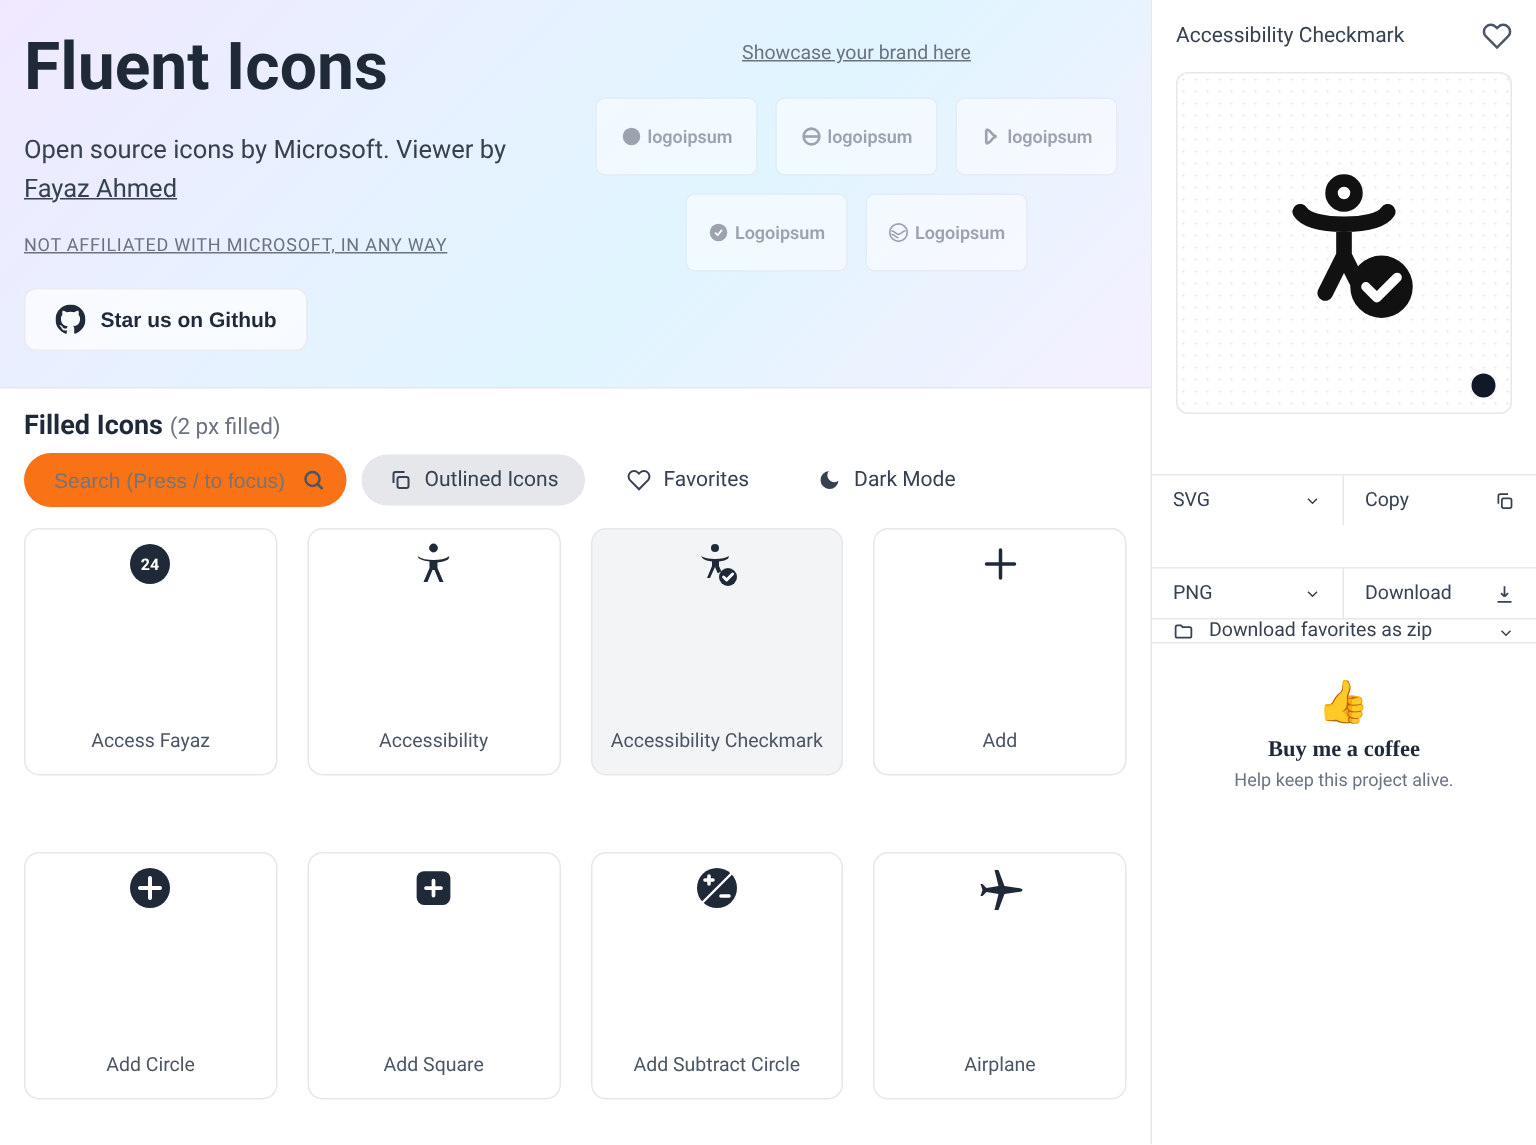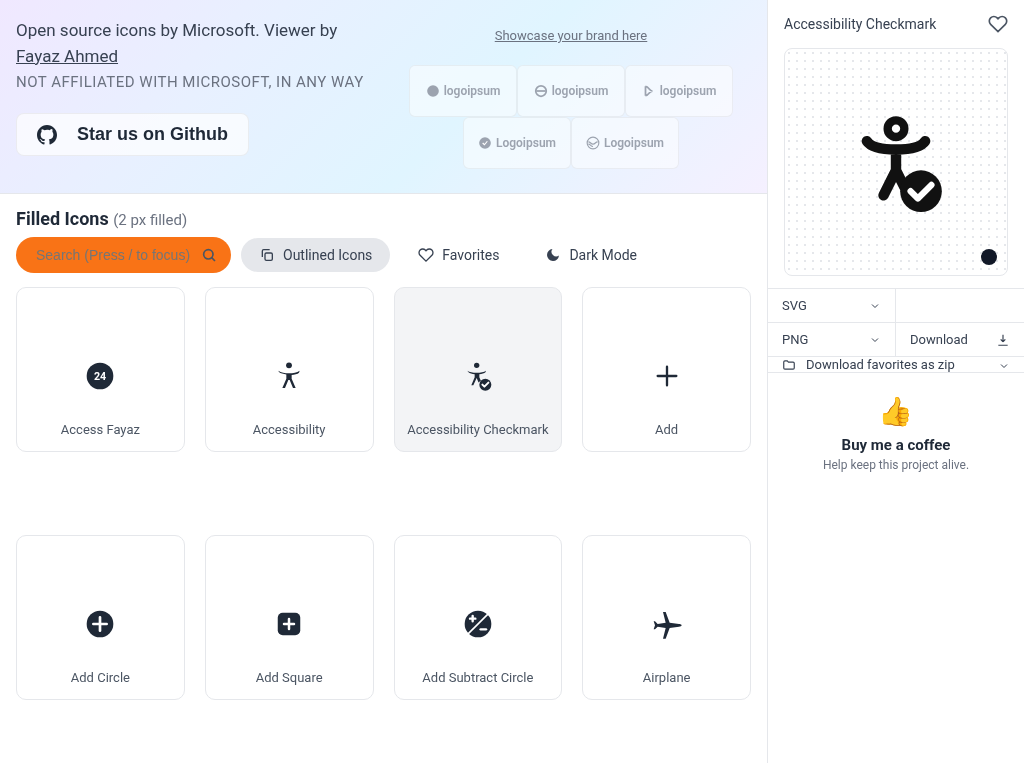--- a/index.html
+++ b/index.html
@@ -3,63 +3,64 @@
 <meta charset="utf-8">
 <style>
 * { box-sizing: border-box; margin: 0; padding: 0; }
 body { font-family: -apple-system, BlinkMacSystemFont, "Segoe UI", Roboto, sans-serif; color: #1f2937; background: #fff; width: 1024px; height: 763px; overflow: hidden; display: flex; }
 .main { flex: 1; display: flex; flex-direction: column; overflow: hidden; }
 .hero { background: linear-gradient(135deg, #f0e8ff 0%, #e8f0ff 30%, #e0f5ff 60%, #f5f0ff 100%); padding: 18px 16px 24px; display: flex; }
 .hero-left { flex: 0 0 365px; }
 .hero-title { font-size: 44px; font-weight: 700; color: #1f2937; margin-bottom: 18px; }
 .hero-sub { font-size: 17px; color: #374151; line-height: 1.5; max-width: 330px; }
 .hero-sub a { color: #374151; text-decoration: underline; }
-.hero-note { font-size: 15px; color: #6b7280; letter-spacing: 0.5px; margin-top: 4px; text-transform: uppercase; }
-.gh-btn { display: inline-flex; align-items: center; gap: 20px; background: rgba(255,255,255,0.7); border: 1px solid rgba(0,0,0,0.06); border-radius: 8px; padding: 10px 20px; font-size: 18px; font-weight: 600; color: #1f2937; margin-top: 22px; cursor: pointer; }
+.hero-note { font-size: 12px; color: #6b7280; letter-spacing: 0.5px; margin-top: 17px; text-transform: uppercase; text-decoration: underline; }
+.gh-btn { display: inline-flex; align-items: center; gap: 10px; background: rgba(255,255,255,0.7); border: 1px solid rgba(0,0,0,0.06); border-radius: 8px; padding: 10px 20px; font-size: 14px; font-weight: 600; color: #1f2937; margin-top: 22px; cursor: pointer; }
 .hero-right { flex: 1; padding-left: 10px; }
 .showcase { text-align: center; font-size: 13px; color: #6b7280; text-decoration: underline; margin-bottom: 22px; margin-top: 10px; }
-.sponsors { display: flex; flex-wrap: wrap; justify-content: center; }
+.sponsors { display: flex; flex-wrap: wrap; gap: 12px; justify-content: center; }
 .sponsor { width: 108px; height: 52px; background: rgba(255,255,255,0.5); border: 1px solid rgba(0,0,0,0.05); border-radius: 6px; display: flex; align-items: center; justify-content: center; color: #9ca3af; font-size: 12px; font-weight: 600; gap: 4px; }
 .section-head { padding: 14px 16px 8px; font-size: 18px; color: #1f2937; border-top: 1px solid #e5e7eb; }
 .section-head .sub { font-size: 15px; color: #6b7280; font-weight: 400; }
 .toolbar { padding: 0 16px 14px; display: flex; gap: 10px; align-items: center; }
 .search-wrap { position: relative; }
 .search { width: 215px; padding: 10px 40px 10px 20px; border-radius: 999px; border: none; background: #f97316; font-size: 14px; color: #374151; outline: none; }
 .search-icon-pos { position: absolute; right: 14px; top: 50%; transform: translateY(-50%); color: #4b5563; }
 .chip { display: inline-flex; align-items: flex-start; gap: 8px; background: #e5e7eb; border-radius: 999px; padding: 9px 18px; font-size: 14px; color: #374151; cursor: pointer; }
 .chip.plain { background: transparent; }
 .grid { padding: 0 16px; display: grid; grid-template-columns: repeat(4, 1fr); gap: 20px; overflow-y: auto; flex: 1; }
-.tile { border: 1px solid #e5e7eb; border-radius: 10px; height: 165px; display: flex; flex-direction: column; align-items: center; justify-content: flex-end; gap: 30px; cursor: pointer; padding-top: 7px; }
+.tile { border: 1px solid #e5e7eb; border-radius: 10px; height: 165px; display: flex; flex-direction: column; align-items: center; justify-content: space-between; gap: 30px; cursor: pointer; padding-top: 7px; }
 .tile.selected { background: #f3f4f6; border-color: #e5e7eb; }
 .tile-label { font-size: 13px; color: #4b5563; padding-bottom: 14px; }
 .tile-ico { width: 32px; height: 32px; color: #1f2937; display: flex; align-items: center; justify-content: center; }
 .sidebar { width: 257px; border-left: 1px solid #e5e7eb; display: flex; flex-direction: column; }
 .side-head { display: flex; justify-content: space-between; align-items: center; padding: 14px 16px; font-size: 14px; color: #374151; }
 .heart { cursor: pointer; color: #4b5563; }
 .preview { margin: 0 16px 12px; border: 1px solid #e5e7eb; border-radius: 8px; height: 228px; position: relative; display: flex; align-items: center; justify-content: center; background-image: radial-gradient(#e5e7eb 1px, transparent 1px); background-size: 8px 8px; }
 .preview svg { width: 100px; height: 100px; }
 .color-dot { position: absolute; bottom: 10px; right: 10px; width: 16px; height: 16px; border-radius: 50%; background: #111827; cursor: pointer; }
-.row { display: flex; border-top: 1px solid #e5e7eb; }
+.row { display: flex; border-top: 1px solid #e5e7eb; margin-top: 28px; }
 .row > div { padding: 9px 14px; font-size: 13px; color: #374151; }
 .row .left { flex: 0 0 128px; border-right: 1px solid #e5e7eb; display: flex; align-items: center; justify-content: space-between; cursor: pointer; }
 .row .right { flex: 1; display: flex; align-items: center; justify-content: space-between; cursor: pointer; }
 .full-row { border-top: 1px solid #e5e7eb; border-bottom: 1px solid #e5e7eb; padding: 0 14px; font-size: 13px; color: #374151; display: flex; align-items: flex-end; gap: 10px; cursor: pointer; }
 .full-row .chev { margin-left: auto; }
 .coffee { text-align: center; padding: 22px 16px; }
 .coffee-emoji { font-size: 28px; }
-.coffee-title { font-size: 15px; font-weight: 700; color: #1f2937; margin-top: 8px; }
+.coffee-title { font-size: 15px; font-weight: 700; color: #1f2937; margin-top: 8px; font-family: Liberation Serif, serif; }
 .coffee-sub { font-size: 12px; color: #6b7280; margin-top: 4px; }
 svg { display: block; }
 </style>
 </head>
 <body>
 
 <div class="main">
   <div class="hero">
     <div class="hero-left">
+      <h1 class="hero-title">Fluent Icons</h1>
       <p class="hero-sub">
         <span>Open source icons by Microsoft. Viewer by </span><a href="#">Fayaz Ahmed</a>
       </p>
       <p class="hero-note">NOT AFFILIATED WITH MICROSOFT, IN ANY WAY</p>
       <button class="gh-btn">
         <span>
           <svg width="20" height="20" viewBox="0 0 24 24" fill="currentColor">
               <path d="M12 0C5.37 0 0 5.37 0 12c0 5.3 3.438 9.8 8.205 11.387.6.113.82-.258.82-.577v-2.234c-3.338.726-4.033-1.416-4.033-1.416-.546-1.387-1.333-1.756-1.333-1.756-1.09-.745.083-.729.083-.729 1.205.084 1.84 1.237 1.84 1.237 1.07 1.834 2.807 1.304 3.492.997.107-.775.418-1.305.762-1.604-2.665-.305-5.467-1.334-5.467-5.93 0-1.31.468-2.38 1.235-3.22-.135-.303-.54-1.523.105-3.176 0 0 1.005-.322 3.3 1.23A11.5 11.5 0 0112 5.8c1.02.005 2.045.138 3.003.404 2.28-1.552 3.285-1.23 3.285-1.23.645 1.653.24 2.873.12 3.176.765.84 1.23 1.91 1.23 3.22 0 4.61-2.805 5.625-5.475 5.92.42.36.81 1.096.81 2.22v3.293c0 .32.21.694.825.576C20.565 21.795 24 17.295 24 12c0-6.63-5.37-12-12-12z"></path>
             </svg>
         </span>
@@ -242,20 +243,29 @@
       <path d="M31 38l3.5 3.5L41 35" stroke="#fff" stroke-width="3" stroke-linecap="round" stroke-linejoin="round"></path>
     </svg>
     <div class="color-dot"></div>
   </div>
   <div class="row">
     <div class="left">
       <span>SVG</span>
       <span>
           <svg width="12" height="12" viewBox="0 0 24 24" fill="none" stroke="currentColor" stroke-width="2">
             <path d="M6 9l6 6 6-6"></path>
+          </svg>
+        </span>
+    </div>
+    <div class="right">
+      <span>Copy</span>
+      <span>
+          <svg width="14" height="14" viewBox="0 0 24 24" fill="none" stroke="currentColor" stroke-width="2">
+            <rect x="9" y="9" width="11" height="11" rx="2"></rect>
+            <path d="M5 15V6a2 2 0 012-2h9"></path>
           </svg>
         </span>
     </div>
   </div>
   <div class="row">
     <div class="left">
       <span>PNG</span>
       <span>
           <svg width="12" height="12" viewBox="0 0 24 24" fill="none" stroke="currentColor" stroke-width="2">
             <path d="M6 9l6 6 6-6"></path>

